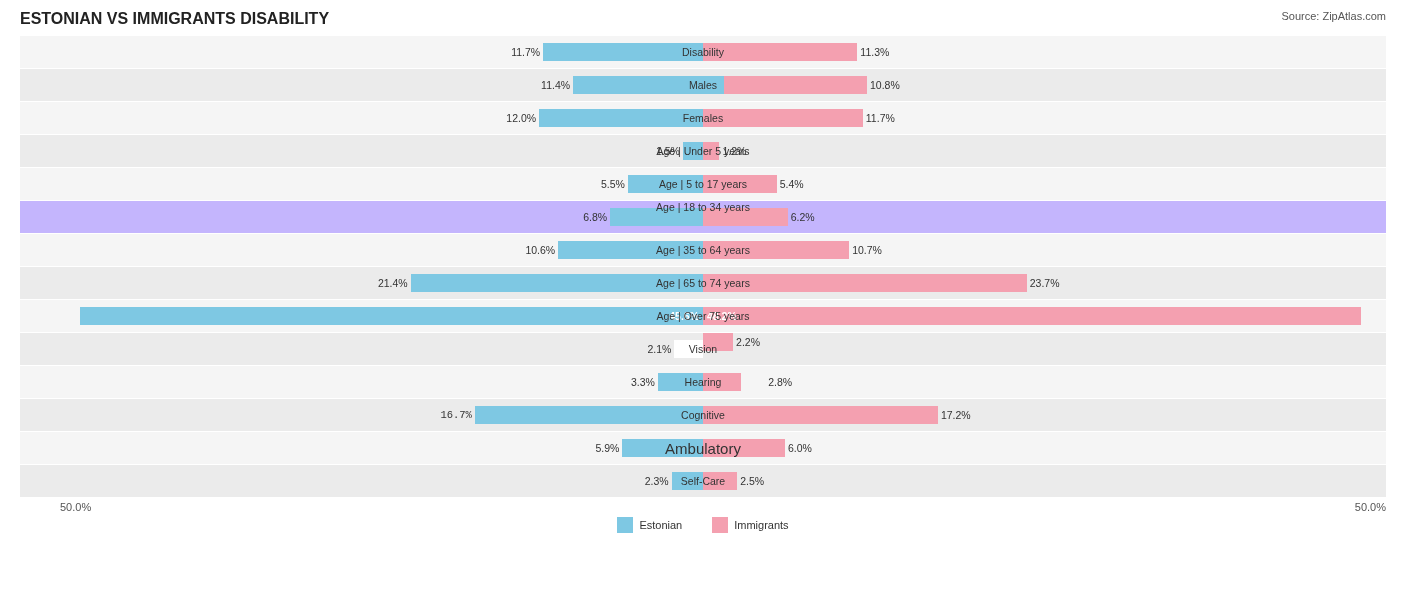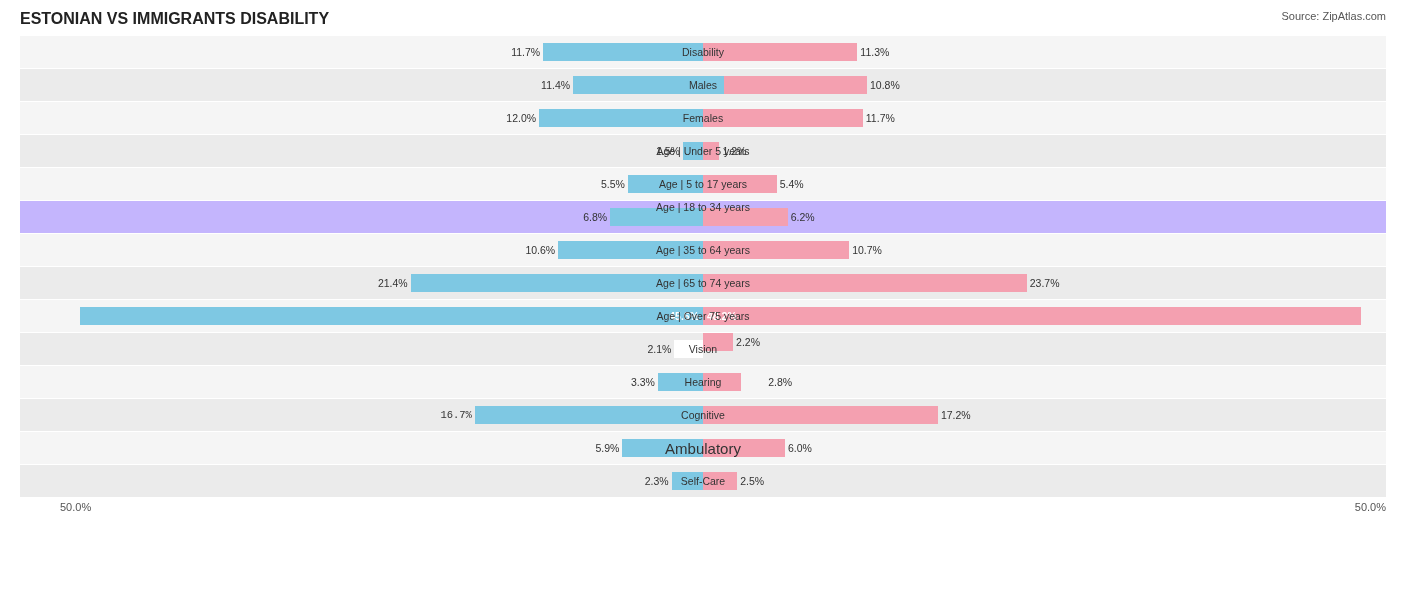--- a/index.html
+++ b/index.html
@@ -276,13 +276,23 @@
         </div>
         <div style="position: absolute; left: 50%; transform: translateX(-50%); font-size: 10.5px; color: rgb(51, 51, 51); white-space: nowrap; z-index: 3; pointer-events: none; background: transparent;">Self-Care</div>
       </div>
     </div>
 
   <div class="axis-row">
     <div class="axis-left">50.0%</div>
     <div class="axis-right">50.0%</div>
   </div>
 
+  <div class="legend">
+    <div class="legend-item">
+      <div class="legend-swatch" id="estonian-swatch" style="background: rgb(126, 200, 227);"></div>
+      <span>Estonian</span>
+    </div>
+    <div class="legend-item">
+      <div class="legend-swatch" id="immigrants-swatch" style="background: rgb(244, 160, 176);"></div>
+      <span>Immigrants</span>
+    </div>
+  </div>
 </div>
 
 </body></html>

